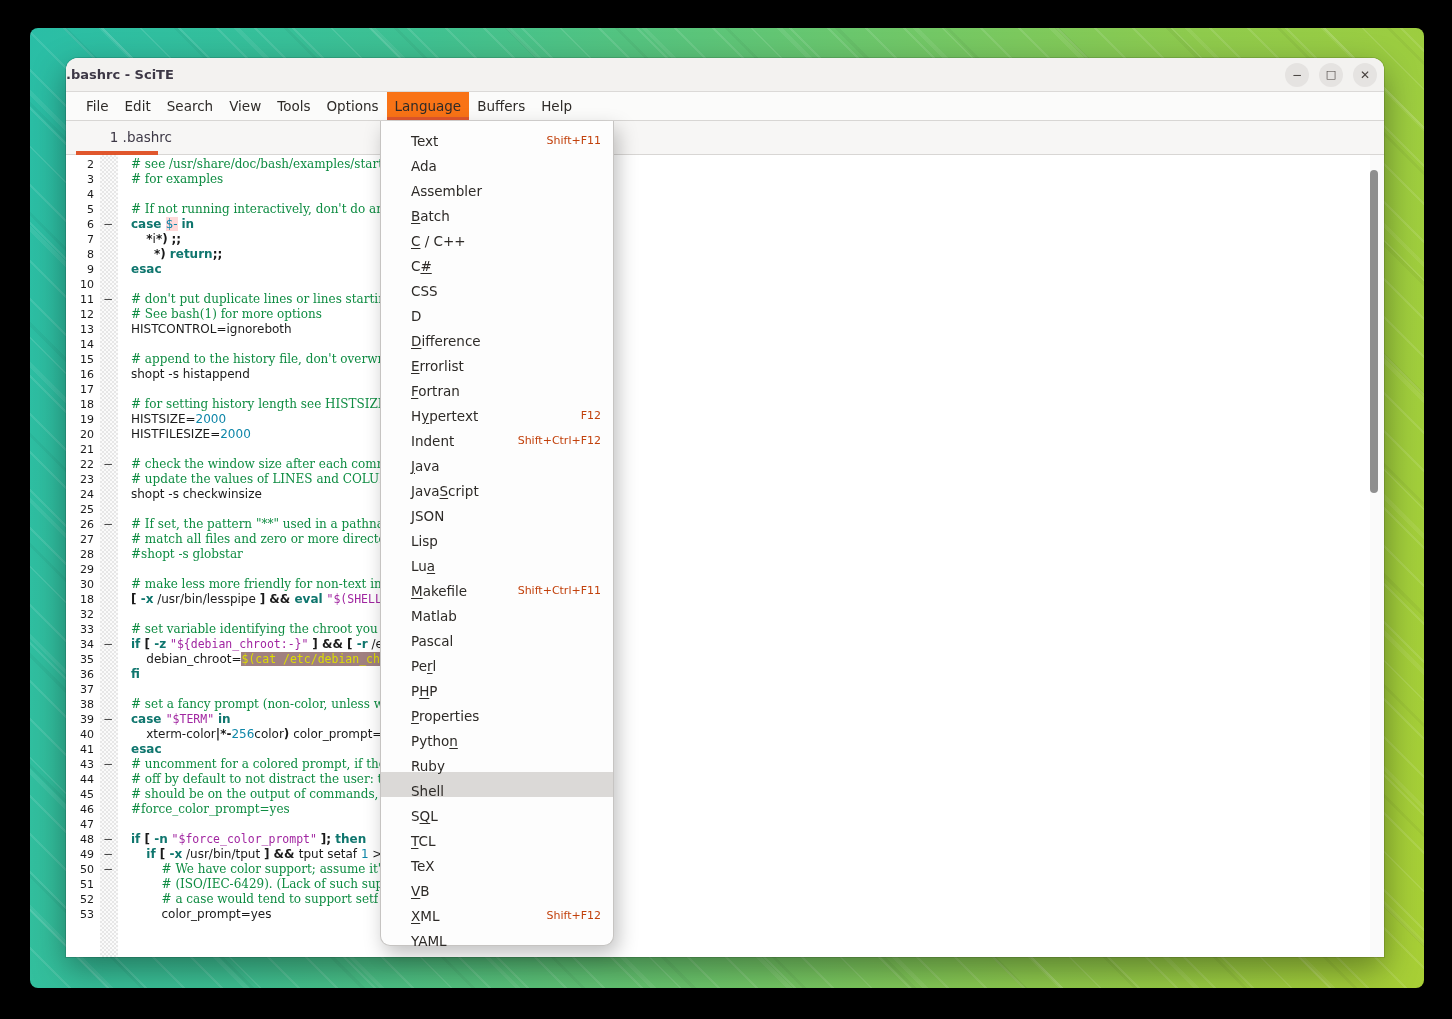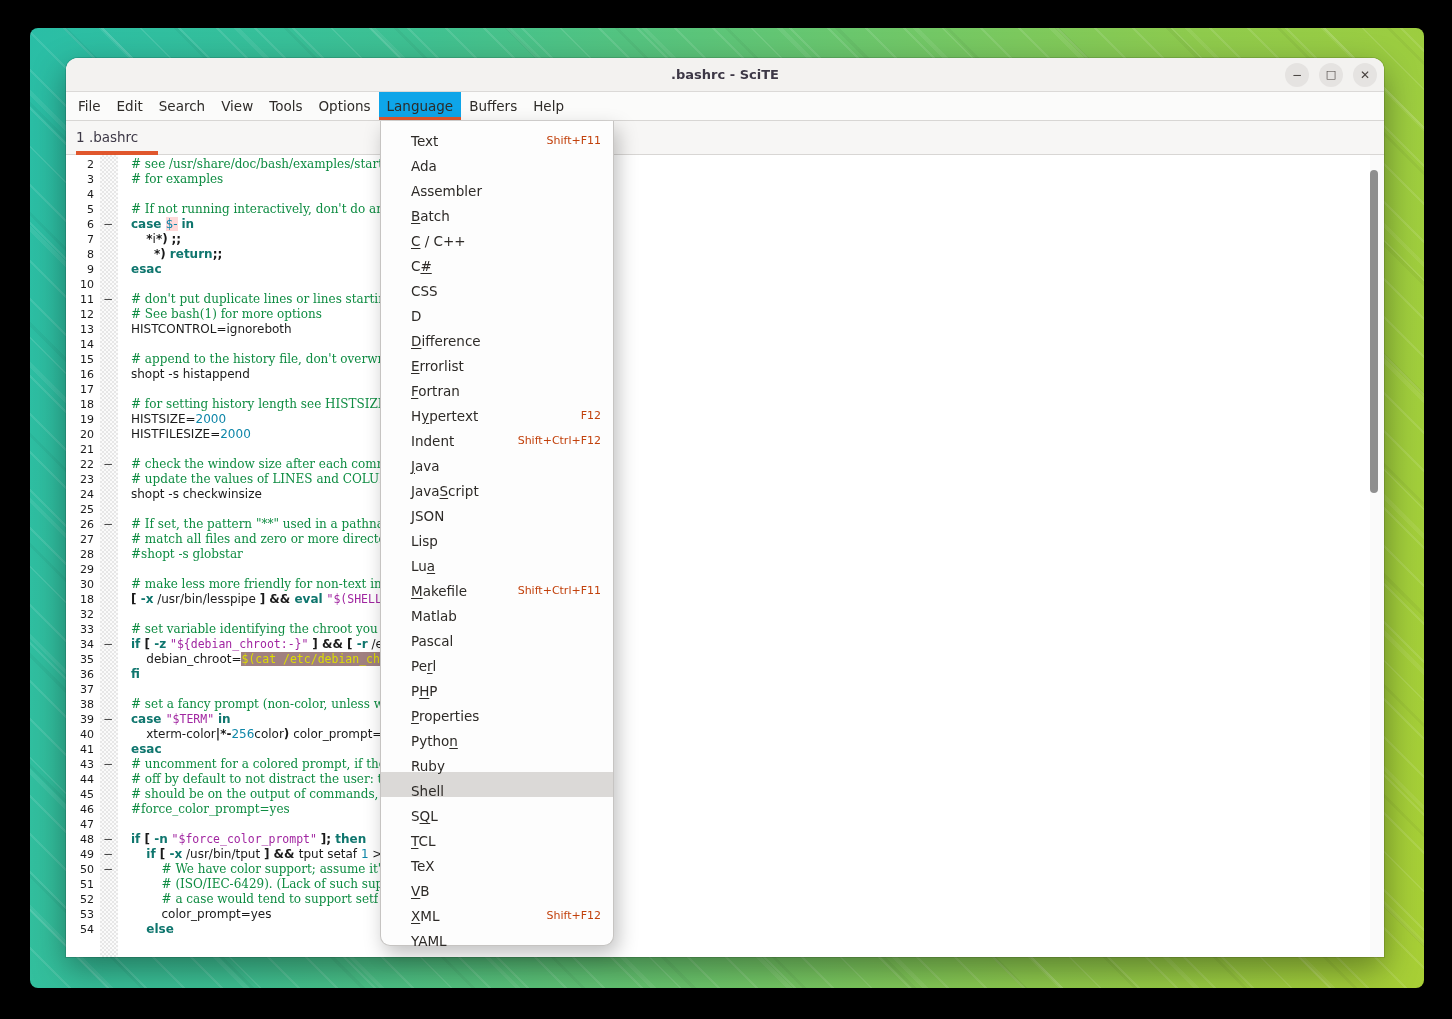--- a/index.html
+++ b/index.html
@@ -18,40 +18,40 @@
   }
 
   
   #win { position:absolute; left:66px; top:58px; width:1318px; height:899px;
     border-radius:12px 12px 0 0; background:#fff; overflow:visible;
     box-shadow:0 12px 34px rgba(0,0,0,.38), 0 0 0 1px rgba(0,0,0,.12); }
 
   #titlebar { position:absolute; left:0; top:0; width:100%; height:34px;
     background:#F3F2F0; border-radius:12px 12px 0 0; border-bottom:1px solid #DBD9D7; }
   #title { position:absolute; left:0; top:0; width:100%; height:34px; line-height:34px;
-    text-align:center; font-weight:bold; font-size:13px; color:#3D3846; }
+    font-weight:bold; font-size:13px; color:#3D3846; }
   .wbtn { position:absolute; top:5px; width:24px; height:24px; border-radius:50%;
     background:#E5E3E1; color:#47413E; text-align:center; line-height:24px; font-size:12px; }
   #btn-min  { left:1219px; }
   #btn-max  { left:1253px; font-size:11px; }
   #btn-close{ left:1287px; }
 
   
   #menubar { position:absolute; left:0; top:34px; width:100%; height:29px; background:#FBFBFA;
-    border-bottom:1px solid #D8D6D4; display:flex; align-items:stretch; padding-left:4px;
+    border-bottom:1px solid #D8D6D4; display:flex; align-items:stretch; padding-left:12px;
     font-size:13.5px; color:#2E2B28; }
   .mb-item { padding:0 8px; line-height:28px; position:relative; }
-  .mb-item.active { background:#0ea5e9; }
+  .mb-item.active { background:#f97316; }
   .mb-item.active::after { content:""; position:absolute; left:0; right:0; bottom:0; height:3px; background:#E0562C; }
 
   
   #tabbar { position:absolute; left:0; top:63px; width:100%; height:34px; background:#F7F6F5;
     border-bottom:1px solid #D8D6D4; }
   #tab1 { position:absolute; left:10px; top:0; width:96px; height:34px; line-height:32px;
-    text-align:left; font-size:13.5px; color:#3D3846; }
+    text-align:right; font-size:13.5px; color:#3D3846; }
   #tab1::after { content:""; position:absolute; left:0; bottom:0; width:82px; height:4px; background:#E0562C; }
 
   
   #editor { position:absolute; left:0; top:97px; width:100%; height:802px; background:#fff;
     overflow:hidden; padding-top:2px; }
   #foldstrip { position:absolute; left:34px; top:0; bottom:0; width:18px;
     background:repeating-conic-gradient(#E7E7E7 0% 25%, #FBFBFB 0% 50%) 0 0/4px 4px; }
   .row { position:relative; height:15px; white-space:pre; font-size:12px; line-height:15px; }
   .ln { display:inline-block; width:33px; text-align:right; padding-right:5px;
         font-size:11px; color:#1a1a1a; vertical-align:top; }
@@ -164,21 +164,20 @@
           <div class="row"><span class="ln">44</span><span class="fold"></span><span class="code"><span class="sc"># off by default to not distract the user: t</span></span></div>
           <div class="row"><span class="ln">45</span><span class="fold"></span><span class="code"><span class="sc"># should be on the output of commands, n</span></span></div>
           <div class="row"><span class="ln">46</span><span class="fold"></span><span class="code"><span class="sc">#force_color_prompt=yes</span></span></div>
           <div class="row"><span class="ln">47</span><span class="fold"></span><span class="code"></span></div>
           <div class="row"><span class="ln">48</span><span class="fold">−</span><span class="code"><span class="sk">if </span><span class="so">[ </span><span class="sk">-n</span><span class="sp"> </span><span class="ss">"$force_color_prompt"</span><span class="sp"> </span><span class="so">]; </span><span class="sk">then</span></span></div>
           <div class="row"><span class="ln">49</span><span class="fold">−</span><span class="code"><span class="sp">    </span><span class="sk">if </span><span class="so">[ </span><span class="sk">-x</span><span class="sp"> /usr/bin/tput </span><span class="so">] &amp;&amp; </span><span class="sp">tput setaf </span><span class="sn">1</span><span class="sp"> &gt;&amp;</span></span></div>
           <div class="row"><span class="ln">50</span><span class="fold">−</span><span class="code"><span class="sc">        # We have color support; assume it'</span></span></div>
           <div class="row"><span class="ln">51</span><span class="fold"></span><span class="code"><span class="sc">        # (ISO/IEC-6429). (Lack of such sup</span></span></div>
           <div class="row"><span class="ln">52</span><span class="fold"></span><span class="code"><span class="sc">        # a case would tend to support setf</span></span></div>
           <div class="row"><span class="ln">53</span><span class="fold"></span><span class="code"><span class="sp">        color_prompt=yes</span></span></div>
-          <div class="row"><span class="ln">54</span><span class="fold"></span><span class="code"><span class="sp">    </span><span class="sk">else</span></span></div>
         </div>
     </div>
 
     <div id="sb-track"></div>
     <div id="sb-thumb"></div>
 
     <div id="langmenu">
         <div class="menu-item">
           <span>Text</span>
           <span class="sc-key">Shift+F11</span>

